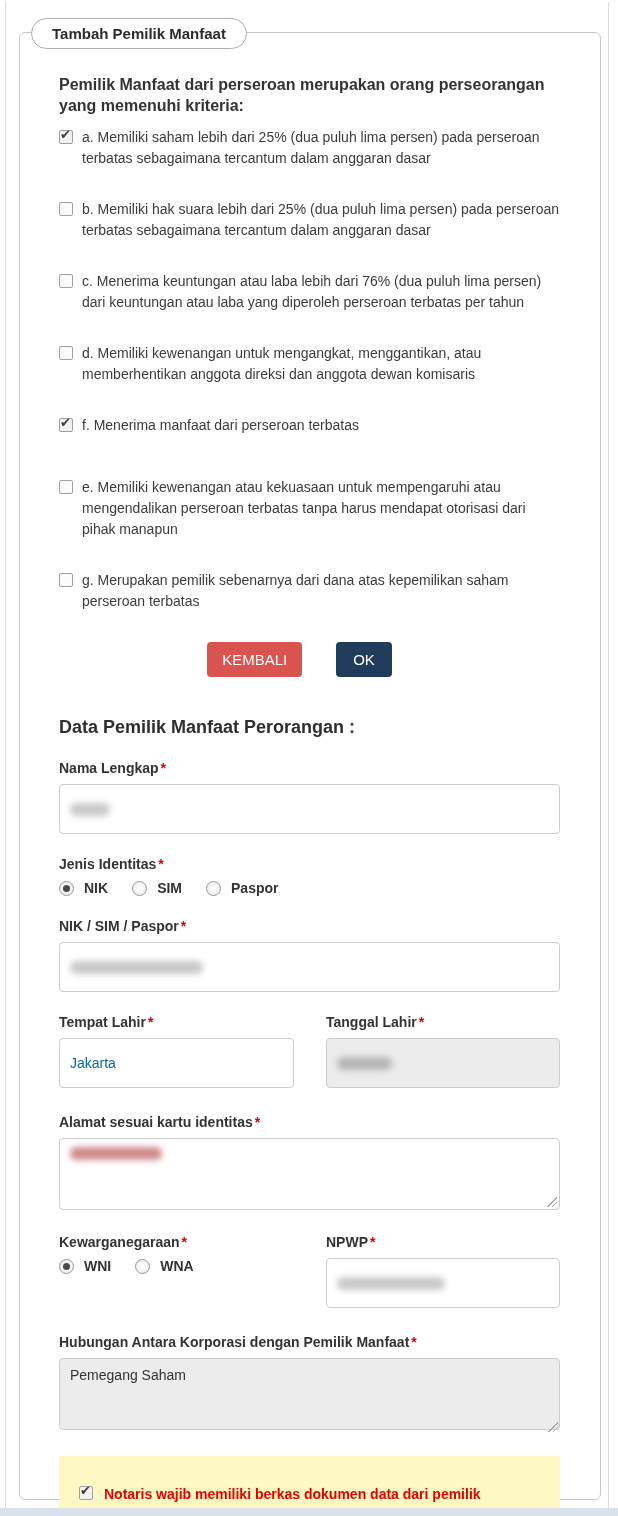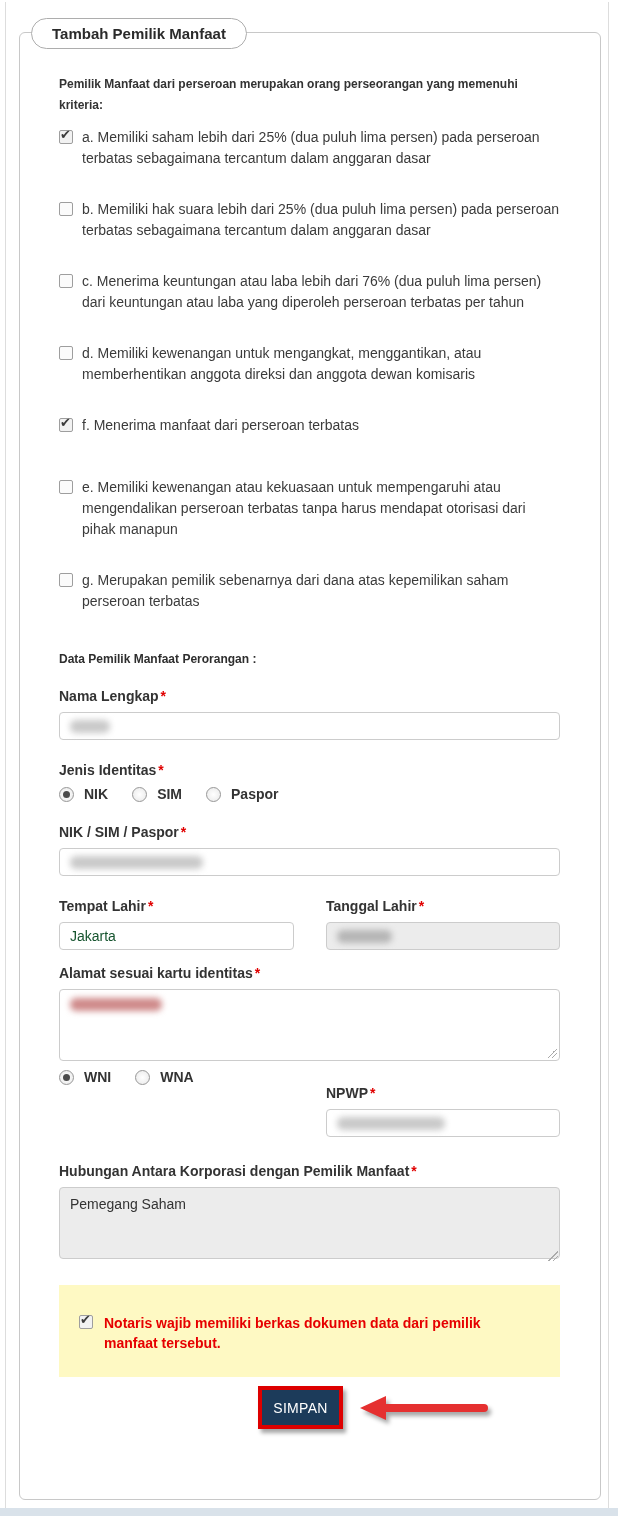--- a/index.html
+++ b/index.html
@@ -20,21 +20,21 @@
     border: 1px solid #c8c8c8; border-radius: 6px; background: #fff;
   }
   .panel-legend {
     position: absolute; top: -15px; left: 11px;
     background: #fff; border: 1px solid #adadad; border-radius: 17px;
     padding: 6px 20px; font-size: 15px; font-weight: bold; color: #2b2b2b;
     white-space: nowrap;
   }
   .panel-content { padding: 41px 40px 0 39px; }
 
-  .intro { font-size: 12px; font-weight: bold; line-height: 21px; margin-bottom: 11px; color: #333; }
+  .intro { font-size: 16px; font-weight: bold; line-height: 21px; margin-bottom: 11px; color: #333; }
 
   .crit-row { display: flex; gap: 9px; margin-bottom: 30px; }
   .crit-row.single { margin-bottom: 41px; }
   .crit-label { font-size: 14px; line-height: 21px; color: #3b3b3b; }
 
   .cb {
     width: 14px; height: 14px; flex: 0 0 14px; margin-top: 3px;
     border: 1px solid #9e9e9e; border-radius: 2px; background: #fbfbfb;
     position: relative; display: inline-block;
   }
@@ -59,28 +59,28 @@
   .btn { border: none; cursor: pointer; font-family: inherit; }
   .btn-kembali {
     background: #d9534f; color: #fff; font-size: 15px;
     padding: 9px 15px; border-radius: 4px;
   }
   .btn-ok {
     background: #1f3c5a; color: #fff; font-size: 15px;
     padding: 9px 17px; border-radius: 4px;
   }
 
-  .section-title { margin-top: 40px; font-size: 12px; font-weight: bold; color: #2e2e2e; }
+  .section-title { margin-top: 40px; font-size: 18px; font-weight: bold; color: #2e2e2e; }
 
   .field-label { font-size: 14px; font-weight: bold; color: #333; margin-top: 22px; margin-bottom: 8px; }
   .req { color: #e00000; font-weight: bold; margin-left: 2px; }
 
   .text-input {
-    width: 100%; height: 28px; border: 1px solid #ccc; border-radius: 4px;
-    background: #fff; padding: 6px 10px; font-size: 14px; color: #14532d;
+    width: 100%; height: 50px; border: 1px solid #ccc; border-radius: 4px;
+    background: #fff; padding: 6px 10px; font-size: 14px; color: #0369a1;
     font-family: inherit; display: flex; align-items: center;
   }
   .text-input.disabled { background: #ececec; }
   input.text-input { outline: none; }
 
   .textarea {
     width: 100%; height: 72px; border: 1px solid #ccc; border-radius: 4px;
     background: #fff; padding: 8px 10px; font-size: 14px; color: #333;
     font-family: inherit; position: relative; resize: none; outline: none;
   }
@@ -165,20 +165,24 @@
       </div>
       <div class="crit-row">
         <span class="cb"></span>
         <span class="crit-label">e. Memiliki kewenangan atau kekuasaan untuk mempengaruhi atau mengendalikan perseroan terbatas tanpa harus mendapat otorisasi dari pihak manapun</span>
       </div>
       <div class="crit-row">
         <span class="cb"></span>
         <span class="crit-label">g. Merupakan pemilik sebenarnya dari dana atas kepemilikan saham perseroan terbatas</span>
       </div>
 
+      <div class="btn-row">
+        <button class="btn btn-kembali">KEMBALI</button>
+        <button class="btn btn-ok">OK</button>
+      </div>
 
       <h2 class="section-title">Data Pemilik Manfaat Perorangan :</h2>
 
       <div class="field-label">
         <span>Nama Lengkap</span><span class="req">*</span>
       </div>
       <div class="text-input">
         <span class="blob" style="width:40px"></span>
       </div>
 
@@ -211,32 +215,35 @@
         <div class="col-r">
           <div class="field-label">
             <span>Tanggal Lahir</span><span class="req">*</span>
           </div>
           <div class="text-input disabled">
             <span class="blob dark" style="width:55px"></span>
           </div>
         </div>
       </div>
 
-      <div class="field-label" style="margin-top:15px">
+      <div class="field-label" style="margin-top:26px">
         <span>Alamat sesuai kartu identitas</span><span class="req">*</span>
       </div>
       <div class="ta-wrap">
         <div class="textarea">
           <span class="blob red" style="width:92px"></span>
           <span class="resize-grip"></span>
         </div>
       </div>
 
       <div class="two-col" style="margin-top:2px">
         <div class="col-l">
+          <div class="field-label">
+            <span>Kewarganegaraan</span><span class="req">*</span>
+          </div>
           <div class="radio-row" style="margin-top:6px">
             <span class="radio checked"></span>
             <span class="radio-label">WNI</span>
             <span class="radio"></span>
             <span class="radio-label">WNA</span>
           </div>
         </div>
         <div class="col-r">
           <div class="field-label">
             <span>NPWP</span><span class="req">*</span>

